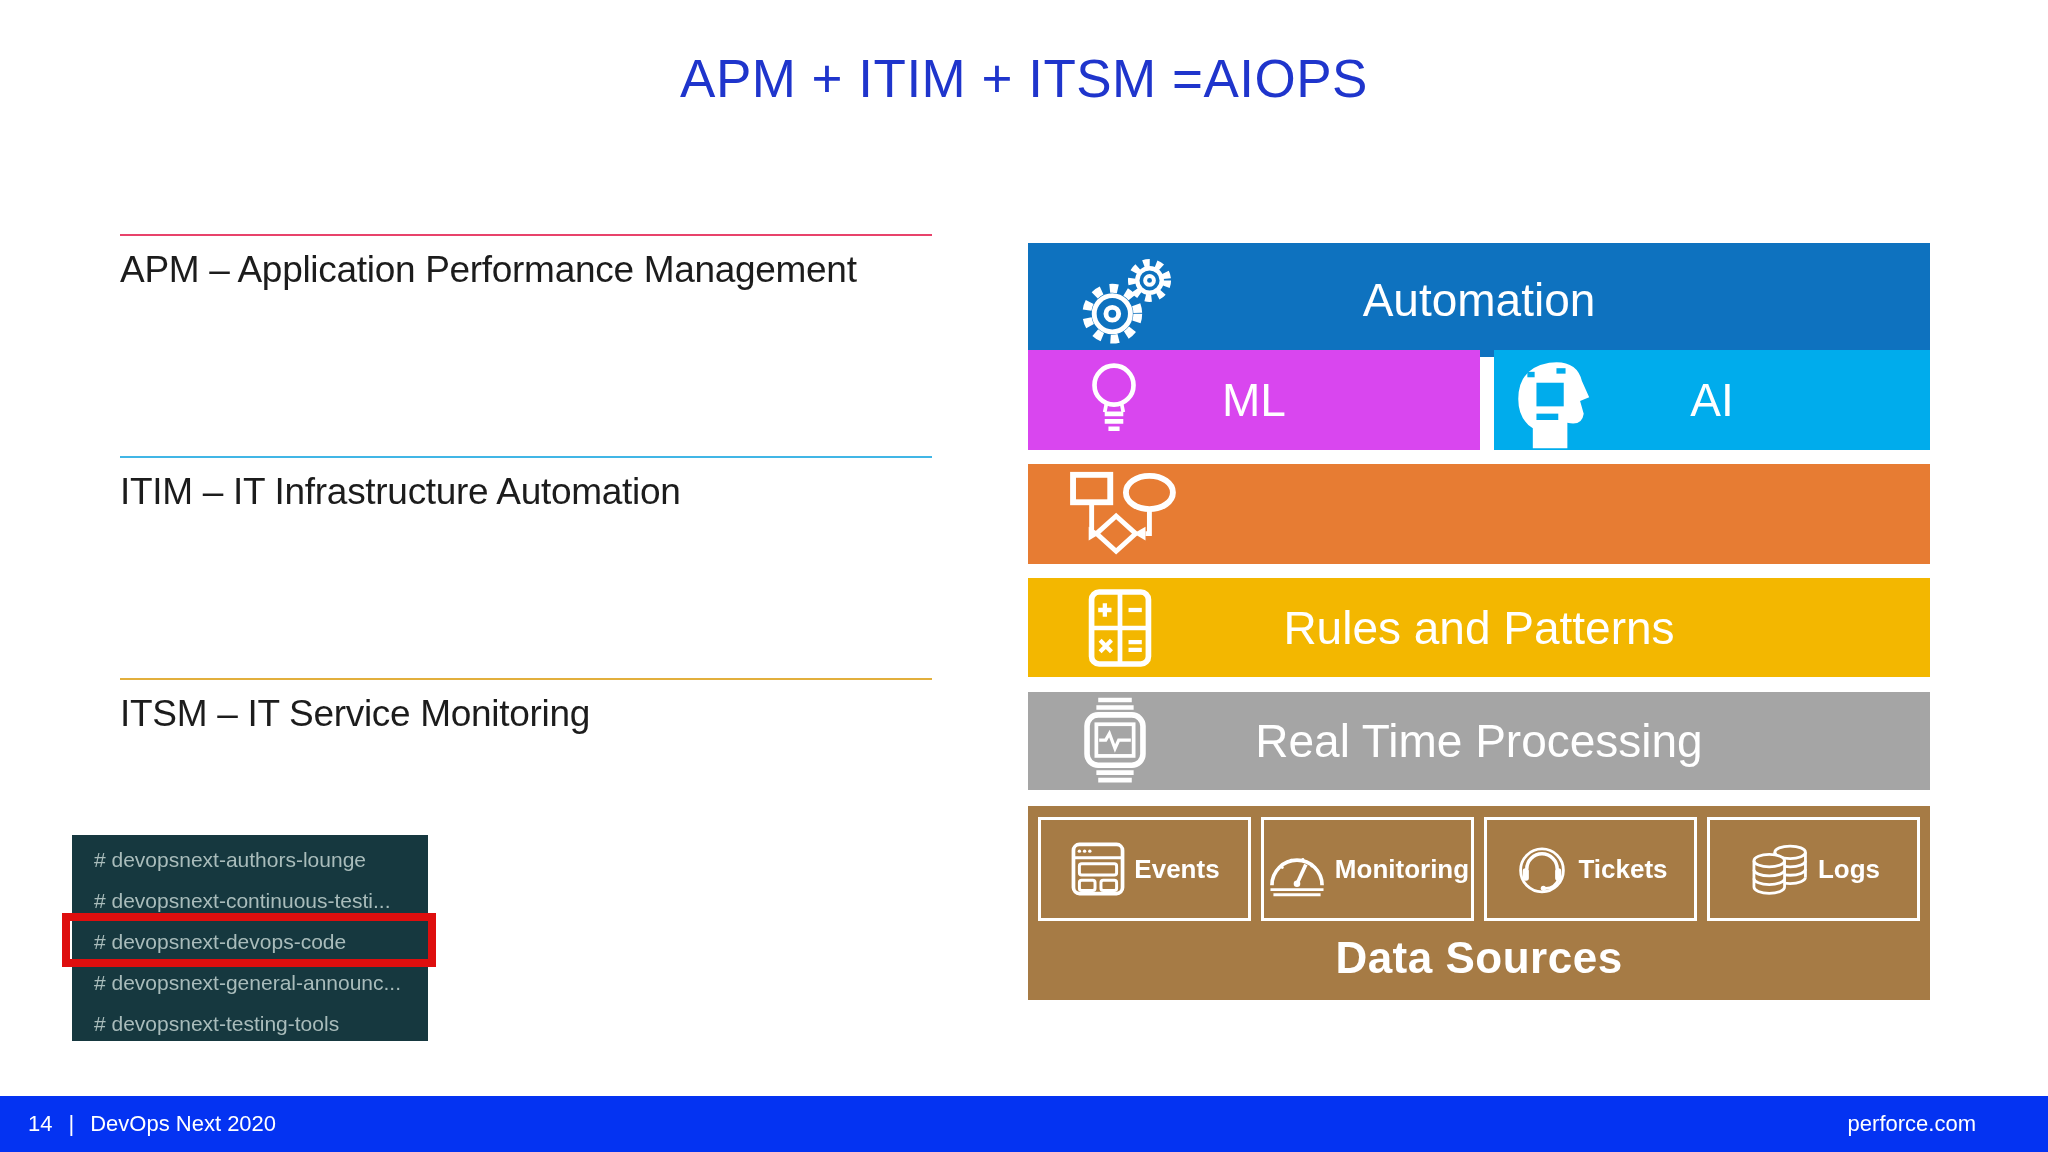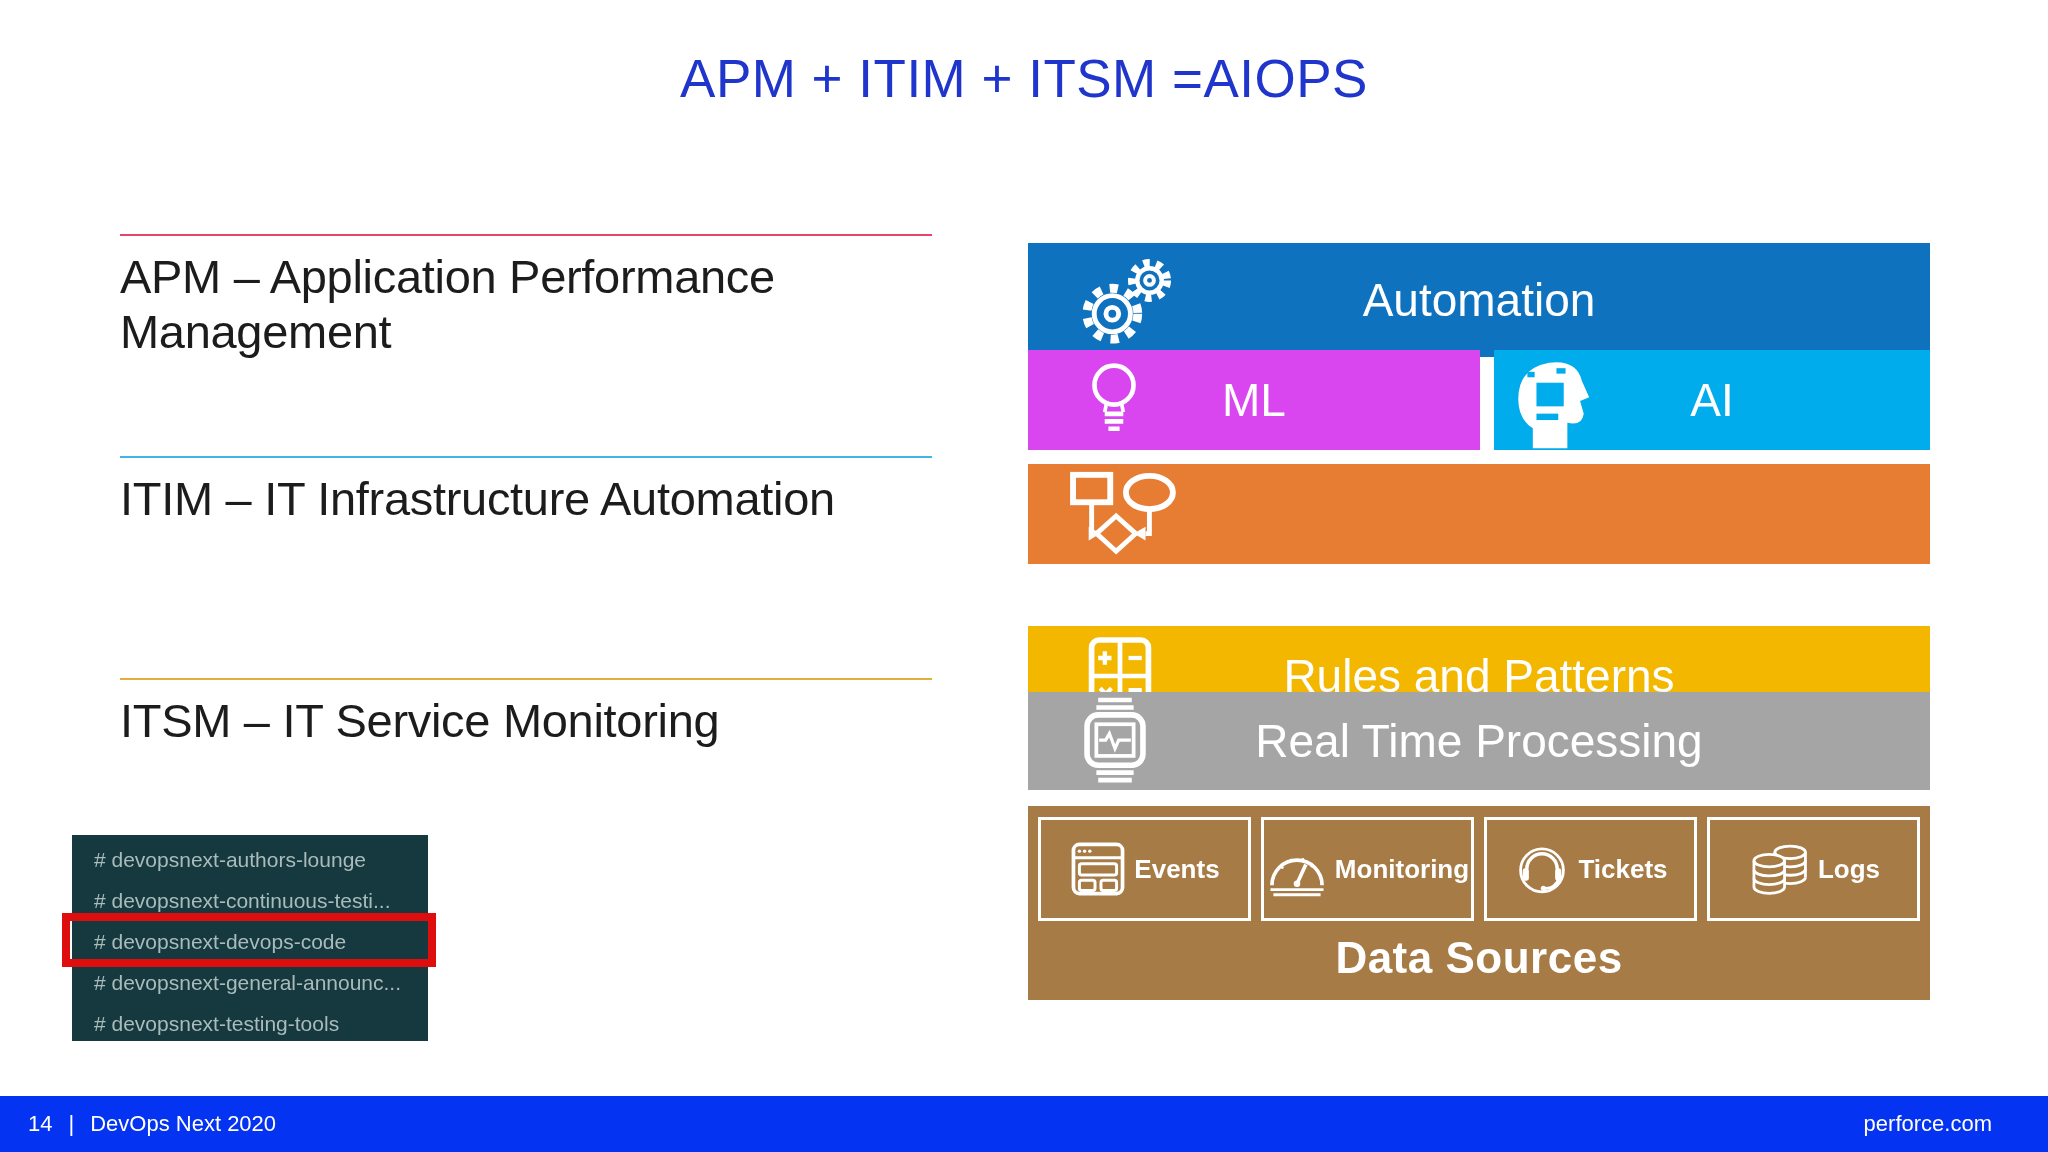--- a/index.html
+++ b/index.html
@@ -10,21 +10,21 @@
   }
   .title {
     position:absolute; top:48px; left:0; width:100%;
     text-align:center; font-size:53px; font-weight:400;
     color:#1F35CC; letter-spacing:0.5px; margin:0;
   }
   
   .def-block {
     position:absolute; left:120px; width:812px;
     border-top:2.5px solid #999; padding-top:13px;
-    font-size:47px; color:#1c1c1c; letter-spacing:-0.3px;
+    font-size:37px; color:#1c1c1c; letter-spacing:-0.3px;
   }
   #def-0 { top:234px; border-top-color:#E8436B; }
   #def-1 { top:456px; border-top-color:#41B6E6; }
   #def-2 { top:678px; border-top-color:#E2AF3C; }
 
   
   .channels {
     position:absolute; left:72px; top:835px; width:356px; height:206px;
     background:#16383F; box-sizing:border-box; padding-top:4px;
   }
@@ -42,21 +42,21 @@
   .bar { position:absolute; left:0; width:902px; color:#fff; }
   .bar-label {
     position:absolute; left:0; width:100%; top:50%; transform:translateY(-50%);
     text-align:center; font-size:46px; font-weight:400;
   }
   .bar-icon { position:absolute; top:50%; transform:translateY(-50%); line-height:0; }
   #bar-automation { top:8px;    height:114px; background:#0E72BF; }
   #bar-ml         { top:115px; height:100px; width:452px; background:#d946ef; }
   #bar-ai         { top:115px; height:100px; left:466px; width:436px; background:#00ACEC; }
   #bar-domain     { top:229px; height:100px; background:#E77C33; }
-  #bar-rules      { top:343px; height:99px;  background:#F3B700;margin-top:48px; }
+  #bar-rules      { top:343px; height:99px;  background:#F3B700; }
   #bar-rtp        { top:457px; height:98px;  background:#A5A5A5; }
   #bar-data       { top:571px; height:194px; background:#A67B45; }
 
   #bar-automation .bar-icon { left:40px; }
   #bar-ml .bar-icon        { left:60px; }
   #bar-ai .bar-icon        { left:14px; }
   #bar-domain .bar-icon    { left:30px; }
   #bar-rules .bar-icon     { left:56px; }
   #bar-rtp .bar-icon       { left:46px; }
 
@@ -71,21 +71,21 @@
     letter-spacing:0.5px;
   }
 
   
   .footer {
     position:absolute; left:0; bottom:0; width:100%; height:56px;
     background:#0433F2; color:#fff; display:flex; align-items:center;
     font-size:22px;
   }
   .footer-left { margin-left:28px; display:flex; gap:16px; align-items:center; }
-  .footer-right { margin-left:auto; margin-right:56px; }
+  .footer-right { margin-left:auto; margin-right:72px; }
 
   svg { display:block; }
 </style>
 </head>
 <body>
 
 <div>
 
   <h1 class="title">APM + ITIM + ITSM =AIOPS</h1>
 

